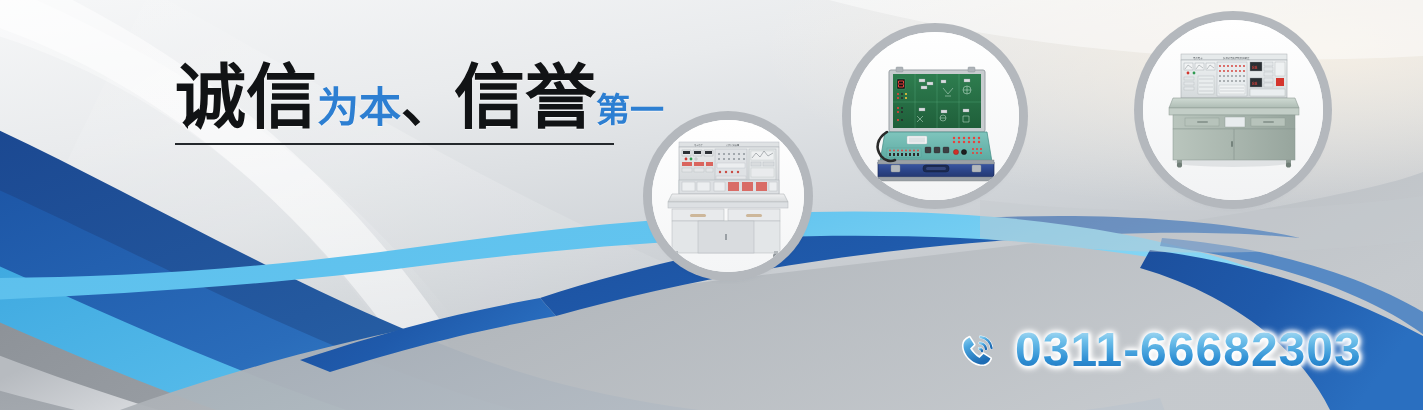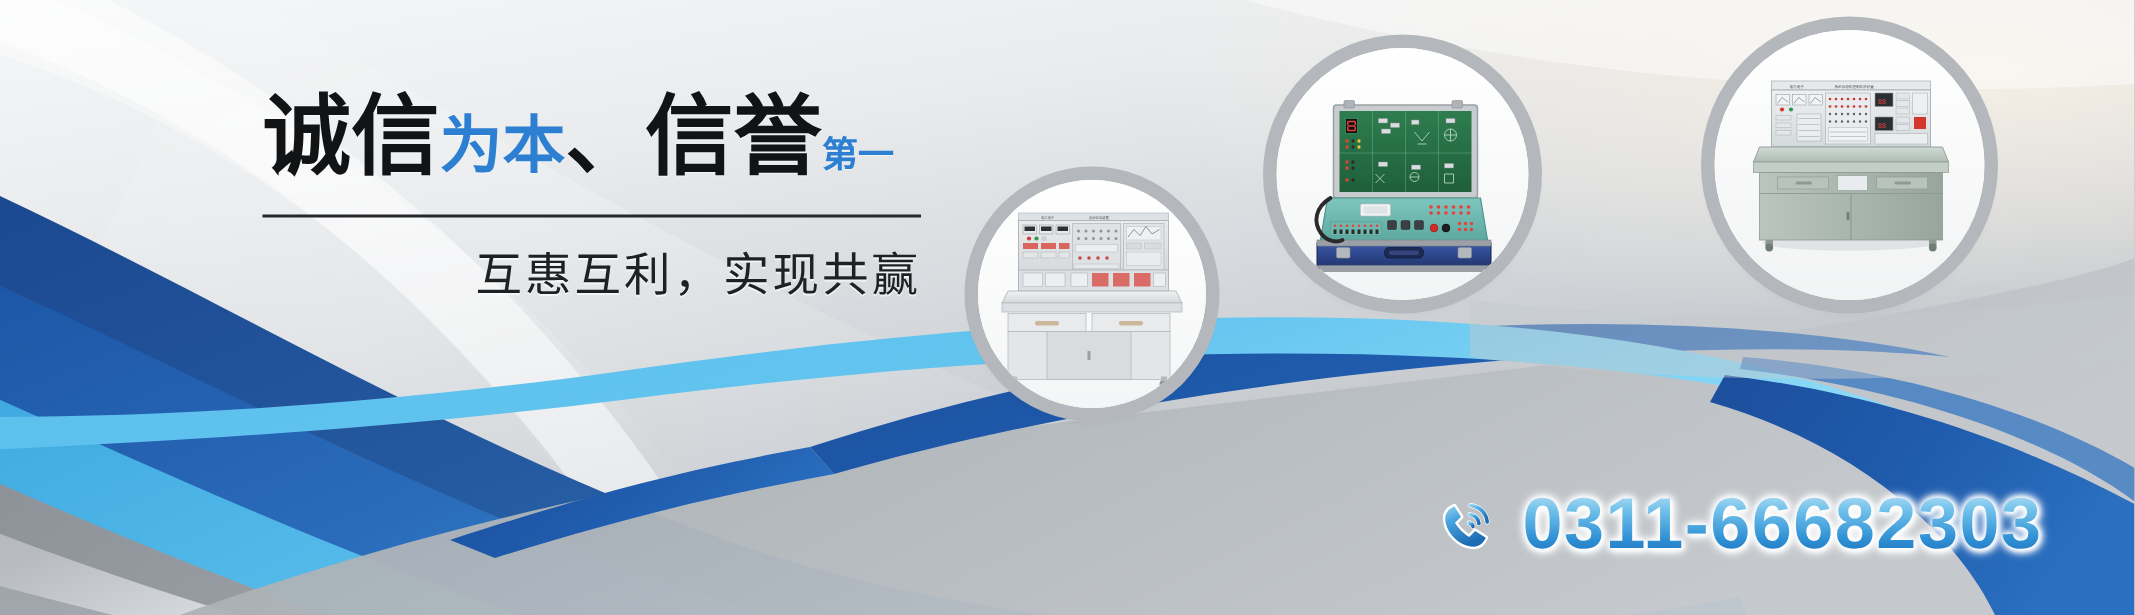--- a/index.html
+++ b/index.html
@@ -13,24 +13,24 @@
     position:relative;width:1423px;height:410px;overflow:hidden;
     background:linear-gradient(150deg,#f2f3f5 0%,#e8eaec 28%,#d7dade 52%,#c3c7cc 78%,#b9bdc2 100%);
   }
   .layer{position:absolute;left:0;top:0;width:1423px;height:410px;}
   .txt-block{position:absolute;left:175px;top:62px;width:520px;}
   .headline{
     margin:0;white-space:nowrap;line-height:1;
     font-weight:bold;letter-spacing:0;
     text-shadow:0 1px 0 rgba(255,255,255,.55);
   }
-  .h-big{font-size:59px;color:#111315;vertical-align:baseline;}
+  .h-big{font-size:71px;color:#111315;vertical-align:baseline;}
   .h-mid{font-size:42px;color:#2d7fd2;vertical-align:baseline;margin-top:34px;}
   .h-dot{font-size:53px;color:#111315;vertical-align:baseline;}
-  .h-sm{font-size:24px;color:#2d7fd2;vertical-align:baseline;}
+  .h-sm{font-size:34px;color:#2d7fd2;vertical-align:baseline;}
   .rule{
     position:absolute;left:175px;top:143px;width:439px;height:0;
     border-top:2px solid #24282c;
   }
   .subtitle{
     position:absolute;left:175px;top:158px;width:439px;
     margin:0;text-align:right;white-space:nowrap;
     font-size:31px;color:#1d2124;letter-spacing:2px;
     text-shadow:0 1px 0 rgba(255,255,255,.6);
   }
@@ -208,21 +208,20 @@
   </svg>
 
   <div class="txt-block">
     <p class="headline">
       <span class="h-big">诚信</span><span class="h-mid">为本</span><span class="h-dot">、</span><span class="h-big">信誉</span><span class="h-sm">第一</span>
     </p>
   </div>
 
   <div class="rule"></div>
 
-  <p class="subtitle">互惠互利，实现共赢</p>
 
   <div class="circle" style="left:652px;top:120px;width:152px;height:152px;">
     <svg class="photo" viewBox="0 0 152 152" xmlns="http://www.w3.org/2000/svg">
       <defs>
         <linearGradient id="p1bg" x1="0" y1="0" x2="0" y2="1">
           <stop offset="0" stop-color="#ffffff"></stop>
             <stop offset="1" stop-color="#f4f5f6"></stop>
         </linearGradient>
         <linearGradient id="p1panel" x1="0" y1="0" x2="0" y2="1">
           <stop offset="0" stop-color="#e9ebec"></stop>

